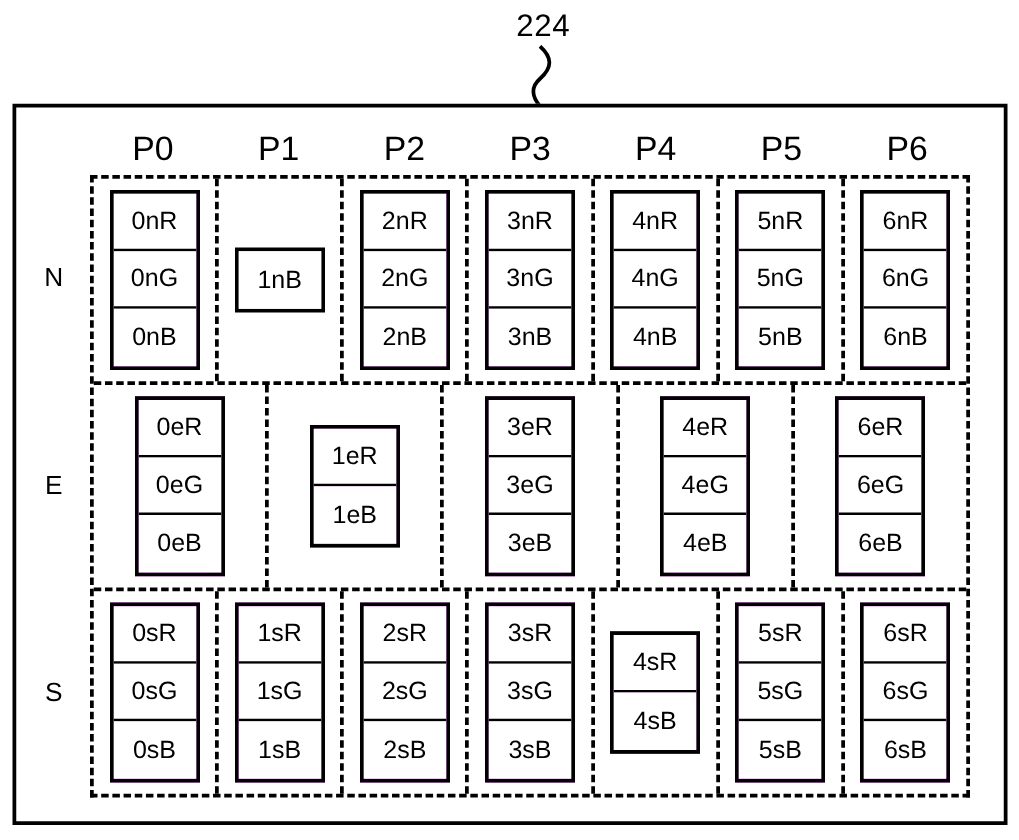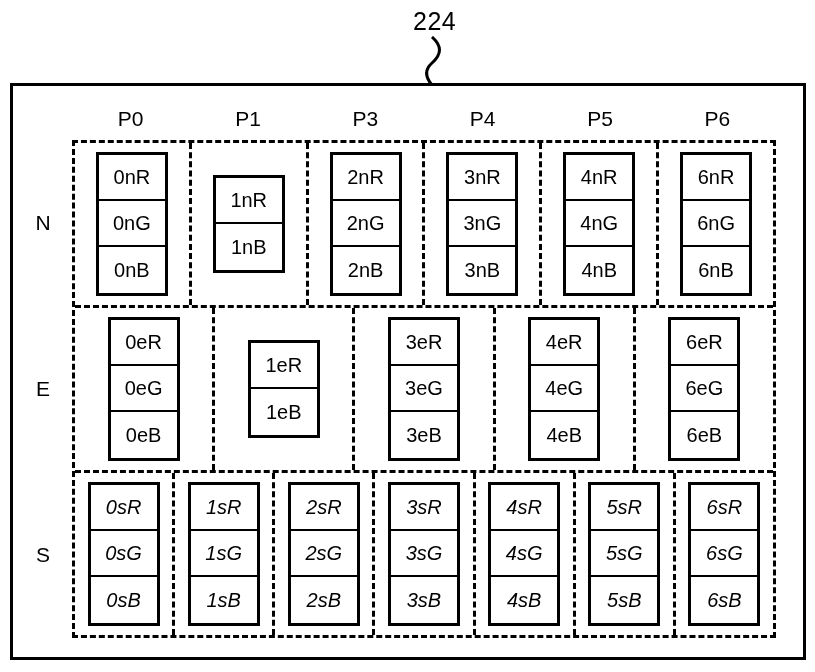--- a/index.html
+++ b/index.html
@@ -60,21 +60,21 @@
     position: absolute;
     left: 72px;
     top: 100px;
     width: 704px;
     height: 38px;
     display: flex;
   }
   .col-header {
     flex: 1 1 0;
     text-align: center;
-    font-size: 21px;
+    font-size: 27px;
     line-height: 38px;
     color: #000;
   }
 
   
   .row-labels {
     position: absolute;
     left: 14px;
     top: 140px;
     width: 58px;
@@ -104,21 +104,20 @@
     flex-direction: column;
   }
   .band {
     flex: 1 1 0;
     display: flex;
     box-sizing: border-box;
     border-bottom: 3px dashed #000;
   }
   .band:last-child {
     border-bottom: none;
-    font-style: italic;
   }
   .group-cell {
     flex: 1 1 0;
     box-sizing: border-box;
     border-right: 3px dashed #000;
     display: flex;
     align-items: center;
     justify-content: center;
   }
   .group-cell:last-child {
@@ -157,20 +156,21 @@
 
   <svg class="callout-leader" viewBox="0 0 40 50" xmlns="http://www.w3.org/2000/svg">
     <path d="M12 1 C 22 10, 22 18, 12 27 C 4 34, 6 42, 12 49" fill="none" stroke="#000" stroke-width="3"></path>
   </svg>
 
   <div class="outer-frame"></div>
 
   <div class="col-headers">
       <div class="col-header">P0</div>
       <div class="col-header">P1</div>
+      <div class="col-header">P2</div>
       <div class="col-header">P3</div>
       <div class="col-header">P4</div>
       <div class="col-header">P5</div>
       <div class="col-header">P6</div>
     </div>
 
   <div class="row-labels">
       <div class="row-label">N</div>
       <div class="row-label">E</div>
       <div class="row-label">S</div>
@@ -180,21 +180,20 @@
       <div class="band">
         <div class="group-cell">
           <div class="stack">
             <div class="subcell">0nR</div>
             <div class="subcell">0nG</div>
             <div class="subcell">0nB</div>
           </div>
         </div>
         <div class="group-cell">
           <div class="stack">
-            <div class="subcell">1nR</div>
             <div class="subcell">1nB</div>
           </div>
         </div>
         <div class="group-cell">
           <div class="stack">
             <div class="subcell">2nR</div>
             <div class="subcell">2nG</div>
             <div class="subcell">2nB</div>
           </div>
         </div>
@@ -207,20 +206,27 @@
         </div>
         <div class="group-cell">
           <div class="stack">
             <div class="subcell">4nR</div>
             <div class="subcell">4nG</div>
             <div class="subcell">4nB</div>
           </div>
         </div>
         <div class="group-cell">
           <div class="stack">
+            <div class="subcell">5nR</div>
+            <div class="subcell">5nG</div>
+            <div class="subcell">5nB</div>
+          </div>
+        </div>
+        <div class="group-cell">
+          <div class="stack">
             <div class="subcell">6nR</div>
             <div class="subcell">6nG</div>
             <div class="subcell">6nB</div>
           </div>
         </div>
       </div>
       <div class="band">
         <div class="group-cell">
           <div class="stack">
             <div class="subcell">0eR</div>
@@ -281,21 +287,20 @@
         <div class="group-cell">
           <div class="stack">
             <div class="subcell">3sR</div>
             <div class="subcell">3sG</div>
             <div class="subcell">3sB</div>
           </div>
         </div>
         <div class="group-cell">
           <div class="stack">
             <div class="subcell">4sR</div>
-            <div class="subcell">4sG</div>
             <div class="subcell">4sB</div>
           </div>
         </div>
         <div class="group-cell">
           <div class="stack">
             <div class="subcell">5sR</div>
             <div class="subcell">5sG</div>
             <div class="subcell">5sB</div>
           </div>
         </div>

